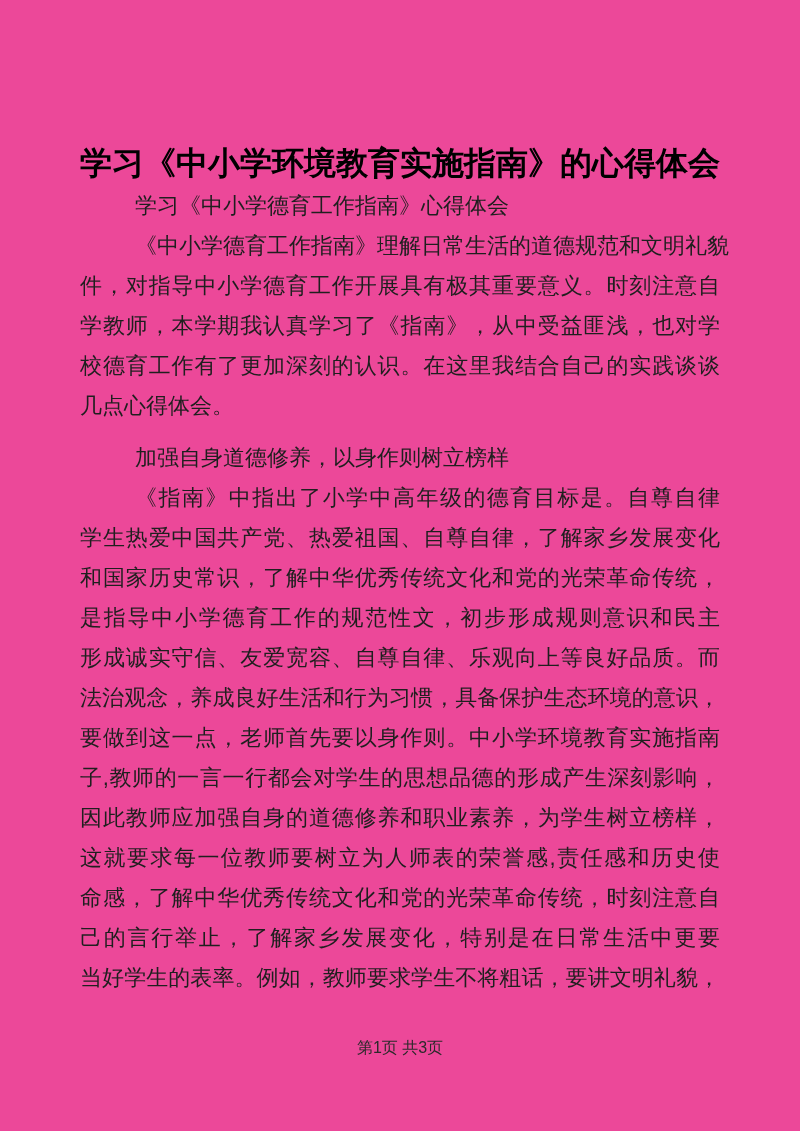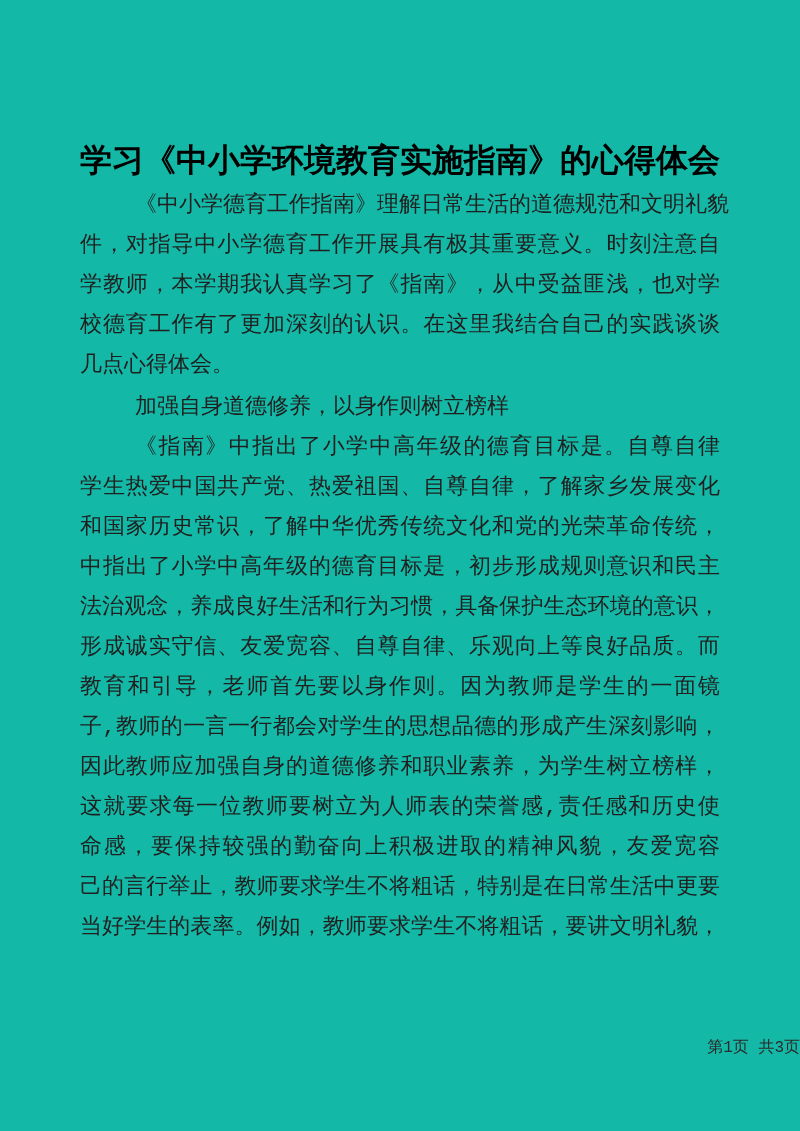--- a/index.html
+++ b/index.html
@@ -4,23 +4,23 @@
 <style>
   html, body {
     margin: 0;
     padding: 0;
     background: #ffffff;
   }
   .page {
     position: relative;
     width: 800px;
     height: 1131px;
-    background: #14b8a6;
+    background: #ec4899;
     overflow: hidden;
-    font-family: Liberation Mono, monospace;
+    font-family: Liberation Sans, sans-serif;
     color: #1f1f1f;
   }
   .content {
     position: absolute;
     left: 80px;
     top: 140px;
     width: 640px;
   }
   .doc-title {
     margin: 0;
@@ -40,63 +40,64 @@
     text-justify: inter-character;
     color: #1f1f1f;
   }
   .line.indent {
     text-indent: 2.5em;
   }
   .line.nojust {
     text-align-last: left;
   }
   .paragraph.heading-para {
-    margin-top: 2px;
+    margin-top: 12px;
   }
   .footer {
     position: absolute;
     left: 0;
     top: 1036px;
     width: 100%;
-    text-align: right;
+    text-align: center;
     font-size: 16px;
     line-height: 24px;
     color: #2a2a2a;
   }
 </style>
 </head>
 <body>
 
 <div class="page">
   <div class="content">
     <h1 class="doc-title">学习《中小学环境教育实施指南》的心得体会</h1>
+    <div class="line indent nojust">学习《中小学德育工作指南》心得体会</div>
     <div>
         <div class="paragraph">
           <div class="line indent">《中小学德育工作指南》理解日常生活的道德规范和文明礼貌</div>
           <div class="line">件，对指导中小学德育工作开展具有极其重要意义。时刻注意自</div>
           <div class="line">学教师，本学期我认真学习了《指南》，从中受益匪浅，也对学</div>
           <div class="line">校德育工作有了更加深刻的认识。在这里我结合自己的实践谈谈</div>
           <div class="line nojust">几点心得体会。</div>
         </div>
         <div class="paragraph heading-para">
           <div class="line indent nojust">加强自身道德修养，以身作则树立榜样</div>
         </div>
         <div class="paragraph">
           <div class="line indent">《指南》中指出了小学中高年级的德育目标是。自尊自律</div>
           <div class="line">学生热爱中国共产党、热爱祖国、自尊自律，了解家乡发展变化</div>
           <div class="line">和国家历史常识，了解中华优秀传统文化和党的光荣革命传统，</div>
-          <div class="line">中指出了小学中高年级的德育目标是，初步形成规则意识和民主</div>
+          <div class="line">是指导中小学德育工作的规范性文，初步形成规则意识和民主</div>
+          <div class="line">形成诚实守信、友爱宽容、自尊自律、乐观向上等良好品质。而</div>
           <div class="line">法治观念，养成良好生活和行为习惯，具备保护生态环境的意识，</div>
-          <div class="line">形成诚实守信、友爱宽容、自尊自律、乐观向上等良好品质。而</div>
-          <div class="line">教育和引导，老师首先要以身作则。因为教师是学生的一面镜</div>
+          <div class="line">要做到这一点，老师首先要以身作则。中小学环境教育实施指南</div>
           <div class="line">子,教师的一言一行都会对学生的思想品德的形成产生深刻影响，</div>
           <div class="line">因此教师应加强自身的道德修养和职业素养，为学生树立榜样，</div>
           <div class="line">这就要求每一位教师要树立为人师表的荣誉感,责任感和历史使</div>
-          <div class="line">命感，要保持较强的勤奋向上积极进取的精神风貌，友爱宽容</div>
-          <div class="line">己的言行举止，教师要求学生不将粗话，特别是在日常生活中更要</div>
+          <div class="line">命感，了解中华优秀传统文化和党的光荣革命传统，时刻注意自</div>
+          <div class="line">己的言行举止，了解家乡发展变化，特别是在日常生活中更要</div>
           <div class="line">当好学生的表率。例如，教师要求学生不将粗话，要讲文明礼貌，</div>
         </div>
       </div>
   </div>
   <div class="footer">
     <span>第1页 共3页</span>
   </div>
 </div>
 
 </body></html>

